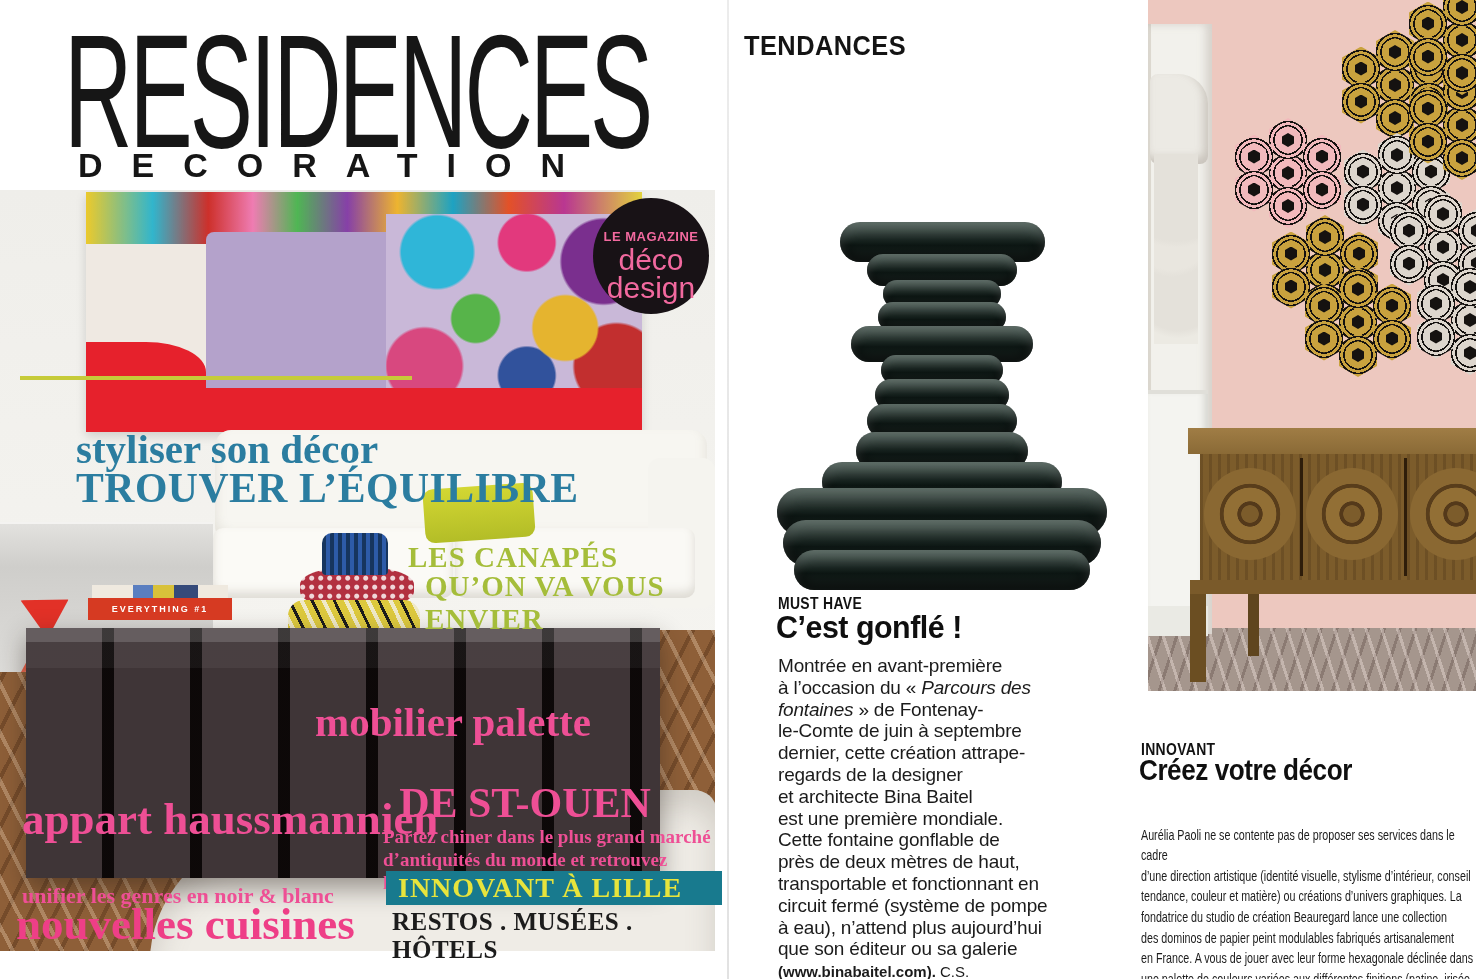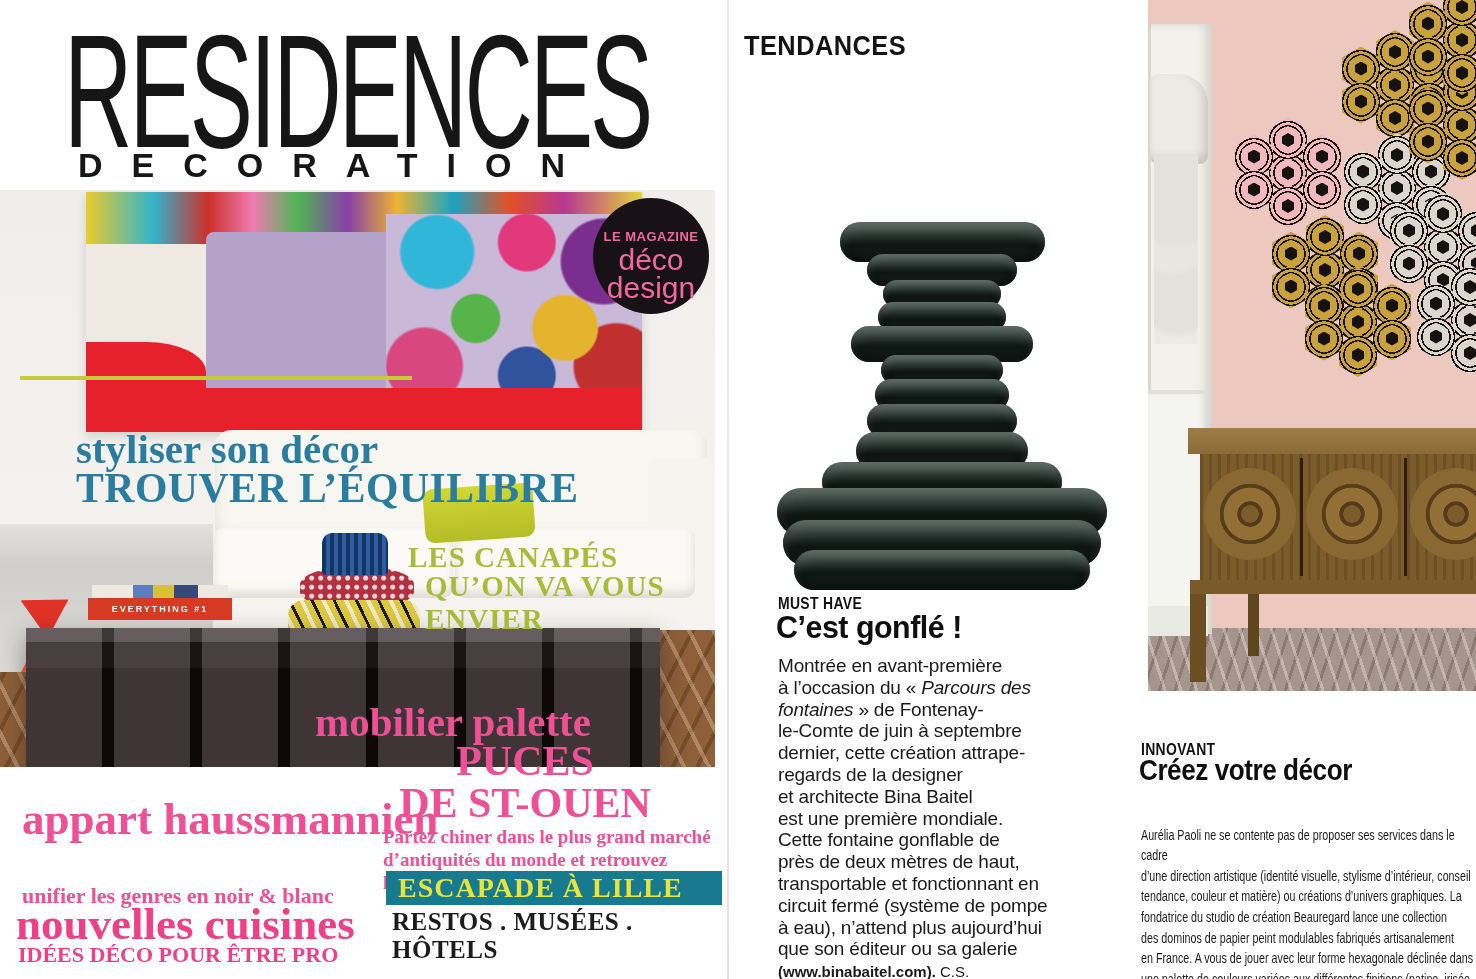--- a/index.html
+++ b/index.html
@@ -14,21 +14,21 @@
   .cover { left:0; top:0; width:722px; height:979px; background:#fff; }
   .masthead-main {
     left:64px; top:10px; font-size:158px; font-weight:400; color:#161616;
     letter-spacing:-5px; transform:scale(0.60,1.02); transform-origin:left top;
     font-family:"Liberation Sans",sans-serif; line-height:1;
   }
   .masthead-sub {
     left:78px; top:146px; font-size:34px; font-weight:700; color:#161616;
     letter-spacing:29px; font-family:"Liberation Sans",sans-serif;
   }
-  .cover-photo { left:0; top:190px; width:715px; height:577px; background:#b91c1c; overflow:hidden; }
+  .cover-photo { left:0; top:190px; width:715px; height:761px; background:#b91c1c; overflow:hidden; }
   .wall { left:0; top:0; width:715px; height:470px; background:linear-gradient(180deg,#efeeea,#f5f4f0); }
   .floor-left {
     left:0; top:440px; width:715px; height:349px;
     background:#8e5f38;
     background-image:
       repeating-linear-gradient(63deg, rgba(255,230,200,.30) 0 4px, transparent 4px 22px),
       repeating-linear-gradient(-63deg, rgba(60,30,10,.30) 0 4px, transparent 4px 22px);
   }
   .rug {
     left:150px; top:600px; width:566px; height:190px; background:#efece6;
@@ -241,33 +241,31 @@
 
     <div class="abs hl-style-rule"></div>
 
     <div class="abs serif f1-kicker">styliser son décor</div>
     <div class="abs serif f1-title">TROUVER L’ÉQUILIBRE</div>
 
     <div class="abs serif f2-l1">LES CANAPÉS</div>
     <div class="abs serif f2-l2">QU’ON VA VOUS ENVIER</div>
 
     <div class="abs serif f3-kicker">mobilier palette</div>
-    <div class="abs serif f3-l1">PUCES</div>
     <div class="abs serif f3-l2">DE ST-OUEN</div>
     <div class="abs serif f3-sub">Partez chiner dans le plus grand marché
 d’antiquités du monde et retrouvez l’esprit low tech</div>
 
     <div class="abs serif f4-kicker">appart haussmannien</div>
     <div class="abs serif f4-sub">unifier les genres en noir &amp; blanc</div>
 
     <div class="abs serif f5-kicker">nouvelles cuisines</div>
-    <div class="abs serif f5-sub">IDÉES DÉCO POUR ÊTRE PRO</div>
 
     <div class="abs f6-band"></div>
-    <div class="abs serif f6-band-label">ESCAPADE À LILLE</div>
+    <div class="abs serif f6-band-label">INNOVANT À LILLE</div>
     <div class="abs serif f6-sub">RESTOS . MUSÉES . HÔTELS</div>
   </div>
 
   <div class="abs page-seam"></div>
 
   <div class="abs tendances-title">TENDANCES</div>
 
   <div class="abs fountain" id="fountain">
 
   <div style="position: absolute; left: 69.5px; top: 222px; width: 205px; height: 40px; border-radius: 20px; background: linear-gradient(rgb(71, 85, 79), rgb(13, 23, 20) 58%, rgb(34, 45, 41)); box-shadow: rgba(210, 225, 218, 0.2) 0px 8px 12px inset, rgba(0, 0, 0, 0.65) 0px -8.8px 12px inset;"></div>

